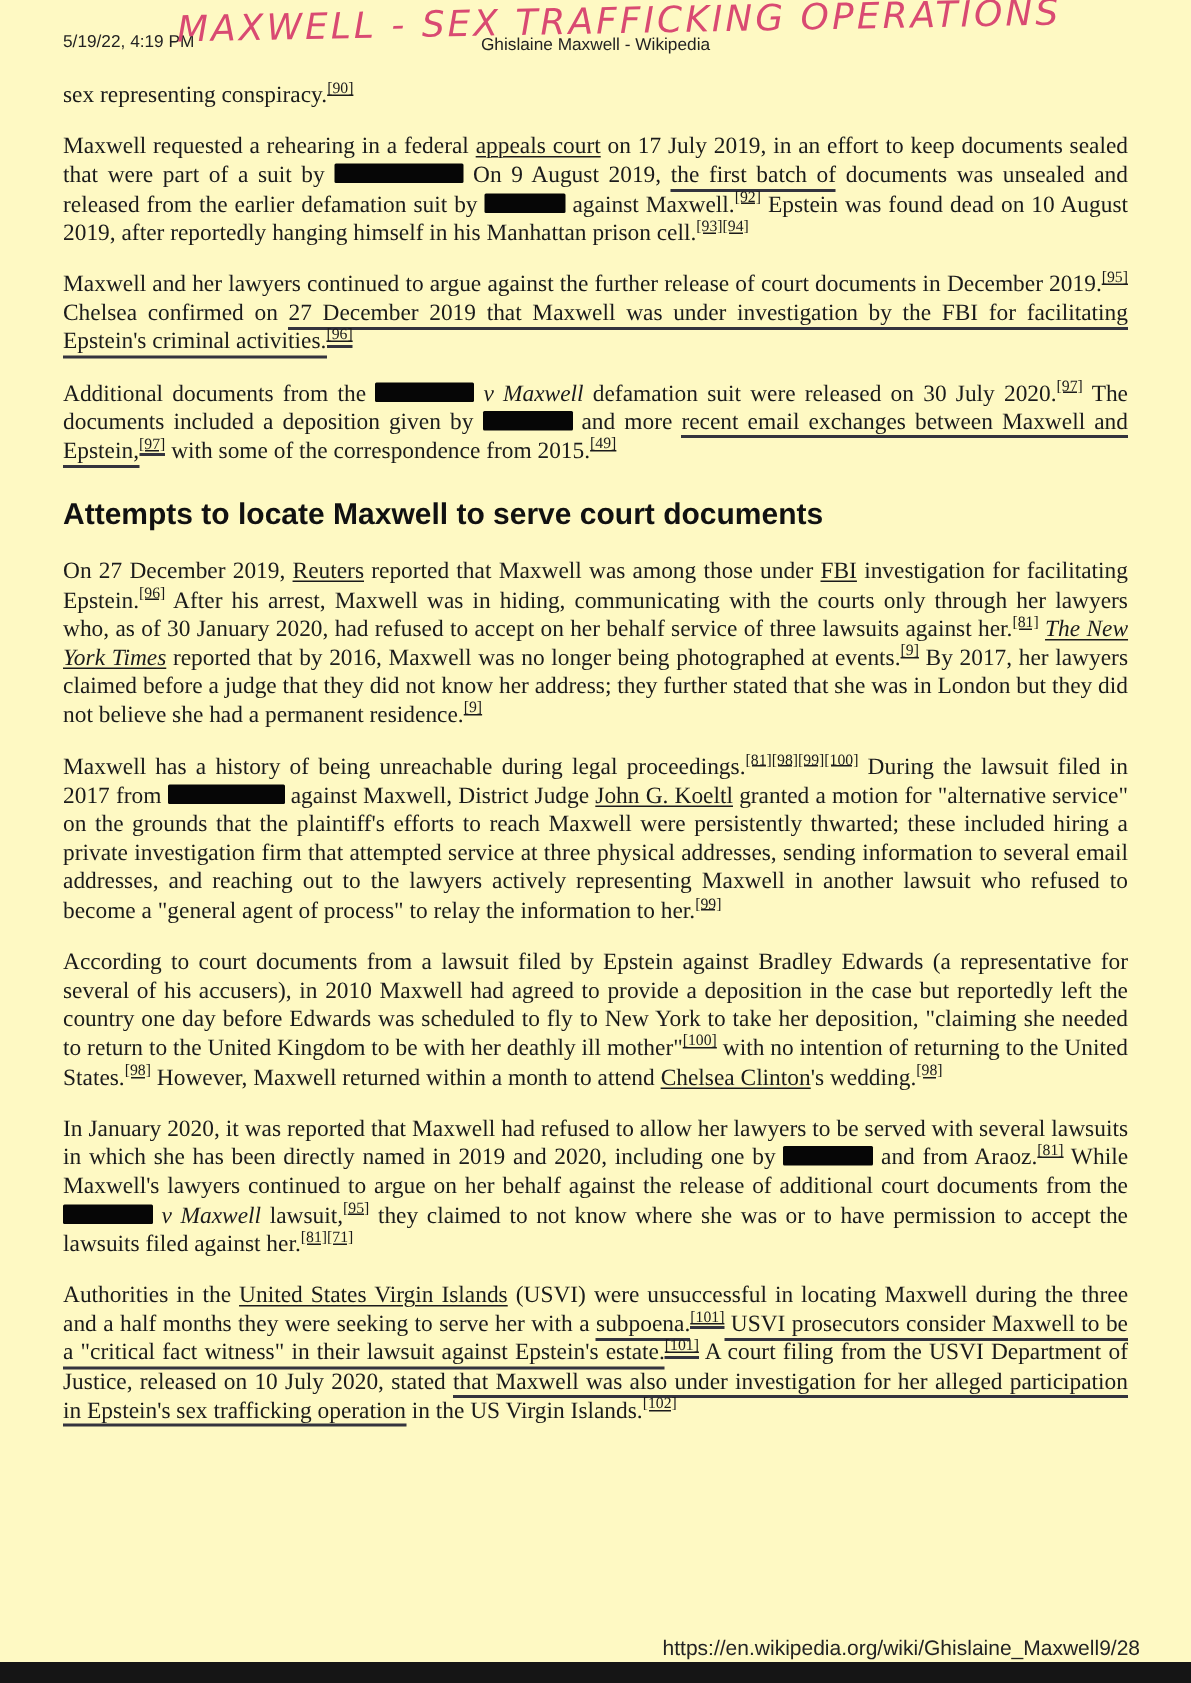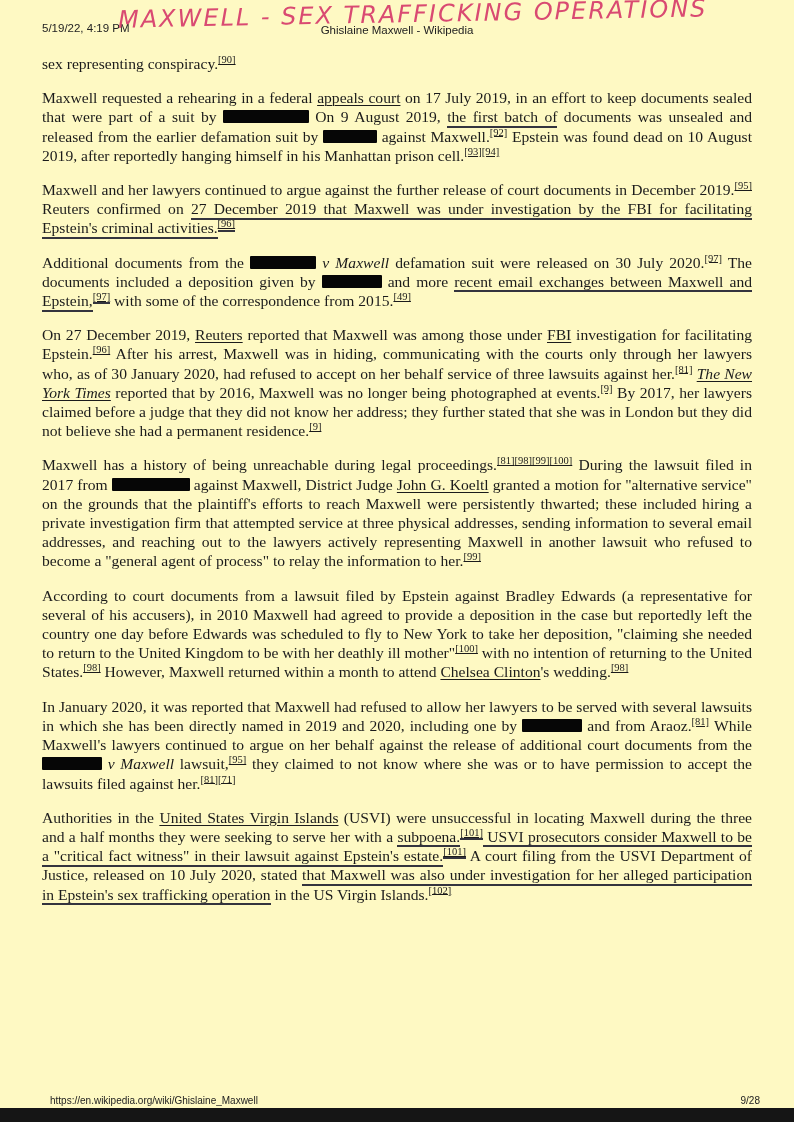--- a/index.html
+++ b/index.html
@@ -75,25 +75,25 @@
   .redact{
     display:inline-block;
     height:13px;
     background:#060606;
     vertical-align:-1px;
     border-radius:1px;
   }
   
   .print-footer{
     position:absolute;
-    left:50px;right:34px;bottom:16px;
+    left:30px;right:34px;bottom:16px;
     display:flex;
-    justify-content:space-between;
+    justify-content:flex-end;
     font-family:"Liberation Sans", sans-serif;
-    font-size:10px;
+    font-size:14px;
     color:#222;
   }
   .bottom-strip{
     position:absolute;
     left:0;right:0;bottom:0;
     height:14px;
     background:#151515;
   }
 </style>
 </head>
@@ -104,22 +104,23 @@
   <div class="print-header">
     <span class="ph-left">5/19/22, 4:19 PM</span>
     <span class="ph-center">Ghislaine Maxwell - Wikipedia</span>
   </div>
 
   <div class="handwritten">MAXWELL - SEX TRAFFICKING OPERATIONS</div>
 
   <div id="article-body" class="article">
       <p><span>sex representing conspiracy.</span><sup class="cite">[90]</sup></p>
       <p><span>Maxwell requested a rehearing in a federal </span><span class="lnk">appeals court</span><span> on 17 July 2019, in an effort to keep documents sealed that were part of a suit by </span><span class="redact" style="width: 86px;"></span><span> On 9 August 2019, </span><span class="hand">the first batch of</span><span> documents was unsealed and released from the earlier defamation suit by </span><span class="redact" style="width: 54px;"></span><span> against Maxwell.</span><sup class="cite">[92]</sup><span> Epstein was found dead on 10 August 2019, after reportedly hanging himself in his Manhattan prison cell.</span><sup class="cite">[93]</sup><sup class="cite">[94]</sup></p>
-      <p><span>Maxwell and her lawyers continued to argue against the further release of court documents in December 2019.</span><sup class="cite">[95]</sup><span> Reuters confirmed on </span><span class="hand">27 December 2019 that Maxwell was under investigation by the FBI for facilitating Epstein's criminal activities.</span><sup class="cite hand">[96]</sup></p>
+      <p><span>Maxwell and her lawyers continued to argue against the further release of court documents in December 2019.</span><sup class="cite">[95]</sup><span> Chelsea confirmed on </span><span class="hand">27 December 2019 that Maxwell was under investigation by the FBI for facilitating Epstein's criminal activities.</span><sup class="cite hand">[96]</sup></p>
       <p><span>Additional documents from the </span><span class="redact" style="width: 66px;"></span><span> </span><span class="ital">v Maxwell</span><span> defamation suit were released on 30 July 2020.</span><sup class="cite">[97]</sup><span> The documents included a deposition given by </span><span class="redact" style="width: 60px;"></span><span> and more </span><span class="hand">recent email exchanges between Maxwell and Epstein,</span><sup class="cite hand">[97]</sup><span> with some of the correspondence from 2015.</span><sup class="cite">[49]</sup></p>
+      <h2>Attempts to locate Maxwell to serve court documents</h2>
       <p><span>On 27 December 2019, </span><span class="lnk">Reuters</span><span> reported that Maxwell was among those under </span><span class="lnk">FBI</span><span> investigation for facilitating Epstein.</span><sup class="cite">[96]</sup><span> After his arrest, Maxwell was in hiding, communicating with the courts only through her lawyers who, as of 30 January 2020, had refused to accept on her behalf service of three lawsuits against her.</span><sup class="cite">[81]</sup><span> </span><span class="lnk ital">The New York Times</span><span> reported that by 2016, Maxwell was no longer being photographed at events.</span><sup class="cite">[9]</sup><span> By 2017, her lawyers claimed before a judge that they did not know her address; they further stated that she was in London but they did not believe she had a permanent residence.</span><sup class="cite">[9]</sup></p>
       <p><span>Maxwell has a history of being unreachable during legal proceedings.</span><sup class="cite">[81]</sup><sup class="cite">[98]</sup><sup class="cite">[99]</sup><sup class="cite">[100]</sup><span> During the lawsuit filed in 2017 from </span><span class="redact" style="width: 78px;"></span><span> against Maxwell, District Judge </span><span class="lnk">John G. Koeltl</span><span> granted a motion for "alternative service" on the grounds that the plaintiff's efforts to reach Maxwell were persistently thwarted; these included hiring a private investigation firm that attempted service at three physical addresses, sending information to several email addresses, and reaching out to the lawyers actively representing Maxwell in another lawsuit who refused to become a "general agent of process" to relay the information to her.</span><sup class="cite">[99]</sup></p>
       <p><span>According to court documents from a lawsuit filed by Epstein against Bradley Edwards (a representative for several of his accusers), in 2010 Maxwell had agreed to provide a deposition in the case but reportedly left the country one day before Edwards was scheduled to fly to New York to take her deposition, "claiming she needed to return to the United Kingdom to be with her deathly ill mother"</span><sup class="cite">[100]</sup><span> with no intention of returning to the United States.</span><sup class="cite">[98]</sup><span> However, Maxwell returned within a month to attend </span><span class="lnk">Chelsea Clinton</span><span>'s wedding.</span><sup class="cite">[98]</sup></p>
       <p><span>In January 2020, it was reported that Maxwell had refused to allow her lawyers to be served with several lawsuits in which she has been directly named in 2019 and 2020, including one by </span><span class="redact" style="width: 60px;"></span><span> and from Araoz.</span><sup class="cite">[81]</sup><span> While Maxwell's lawyers continued to argue on her behalf against the release of additional court documents from the </span><span class="redact" style="width: 60px;"></span><span> </span><span class="ital">v Maxwell</span><span> lawsuit,</span><sup class="cite">[95]</sup><span> they claimed to not know where she was or to have permission to accept the lawsuits filed against her.</span><sup class="cite">[81]</sup><sup class="cite">[71]</sup></p>
       <p><span>Authorities in the </span><span class="lnk">United States Virgin Islands</span><span> (USVI) were unsuccessful in locating Maxwell during the three and a half months they were seeking to serve her with a </span><span class="hand">subpoena.</span><sup class="cite hand">[101]</sup><span class="hand"> USVI prosecutors consider Maxwell to be a "critical fact witness" in their lawsuit against Epstein's estate.</span><sup class="cite hand">[101]</sup><span> A court filing from the USVI Department of Justice, released on 10 July 2020, stated </span><span class="hand">that Maxwell was also under investigation for her alleged participation in Epstein's sex trafficking operation</span><span> in the US Virgin Islands.</span><sup class="cite">[102]</sup></p>
     </div>
 
   <div class="print-footer">
     <span>https://en.wikipedia.org/wiki/Ghislaine_Maxwell</span>
     <span>9/28</span>

